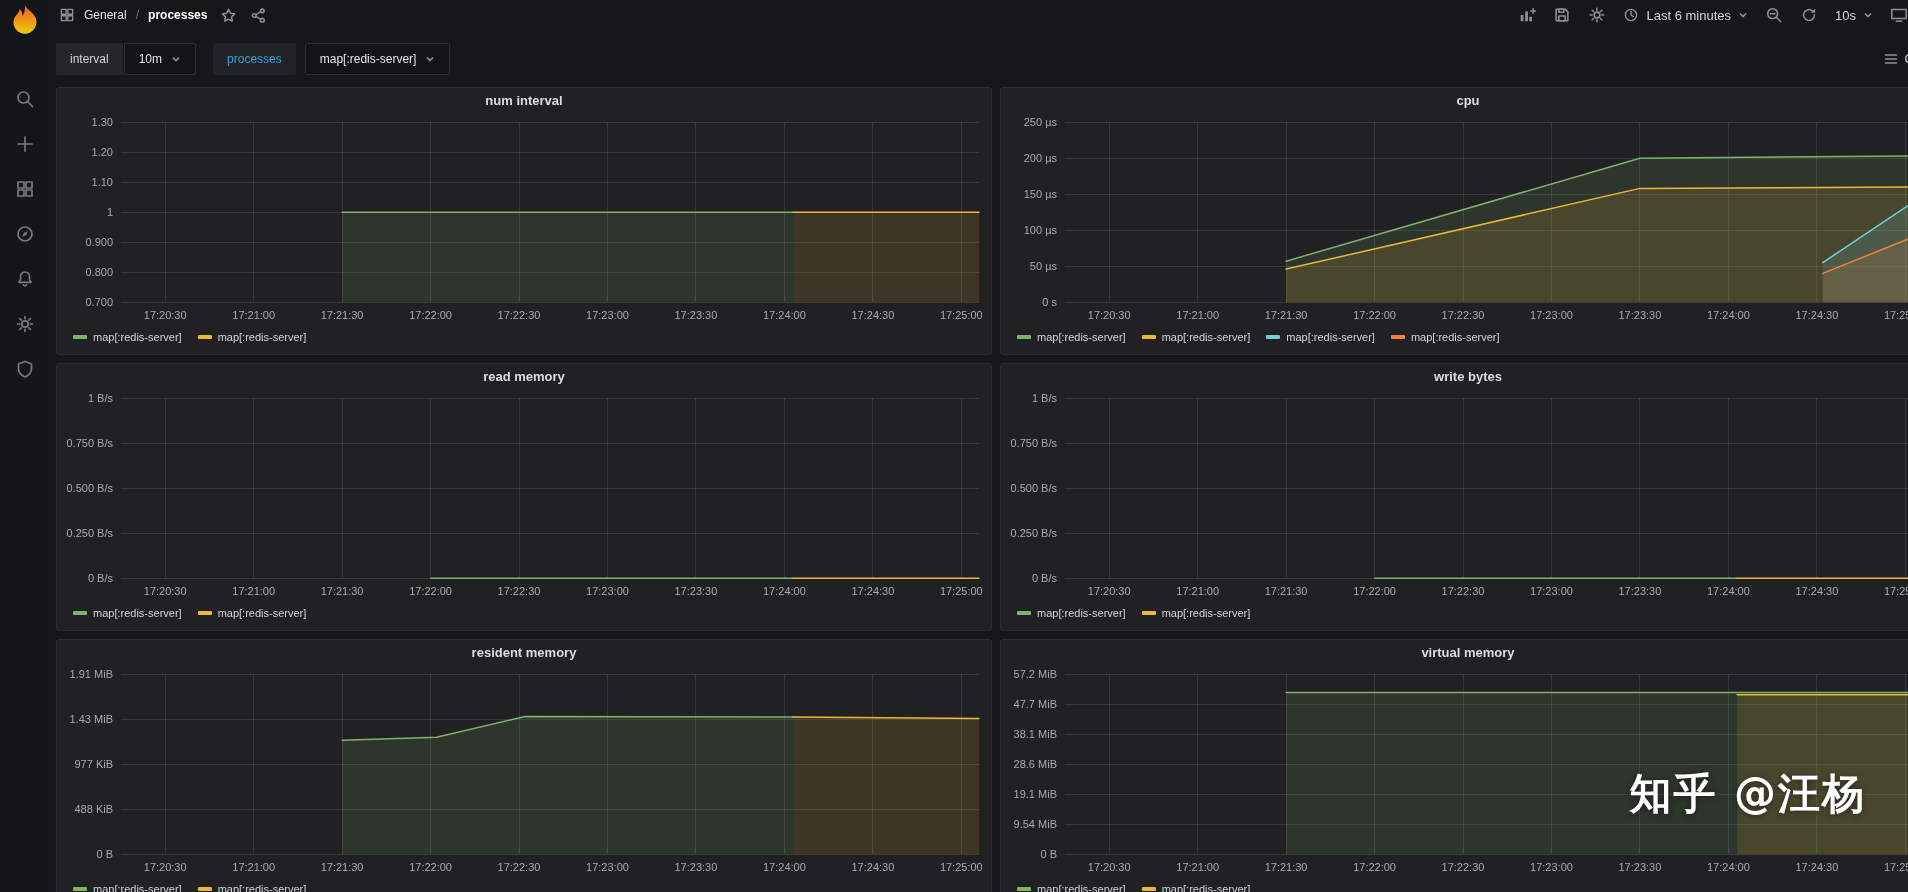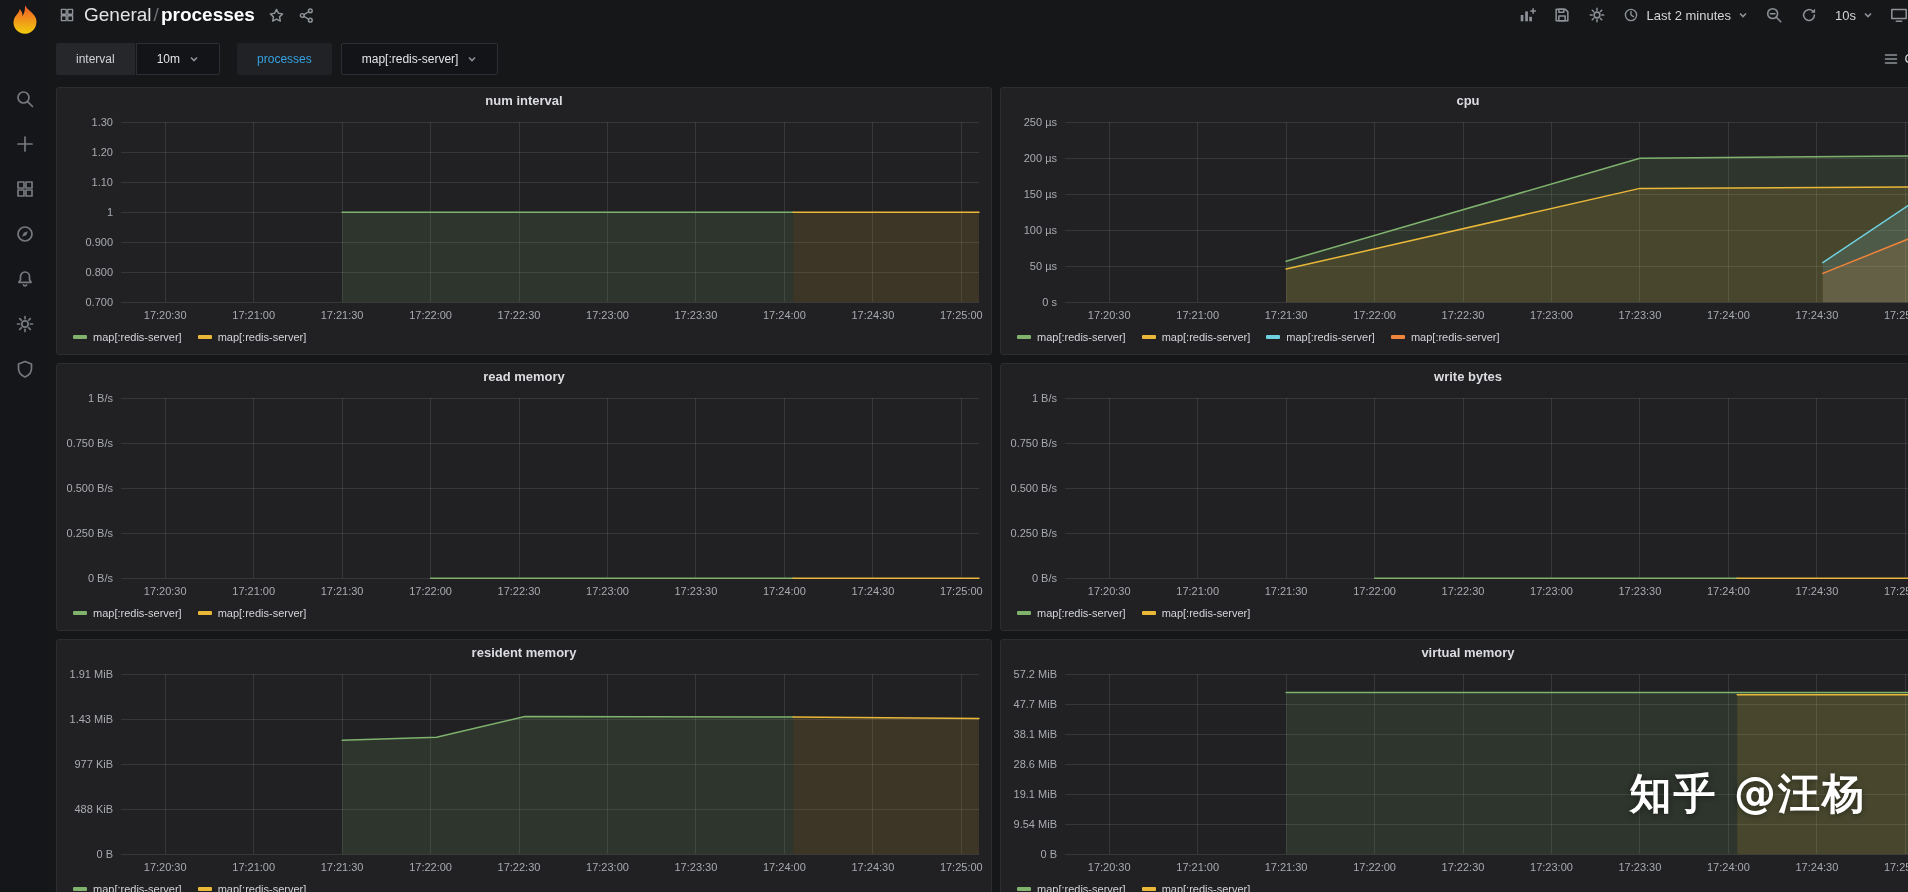--- a/index.html
+++ b/index.html
@@ -14,37 +14,37 @@
   .side-icons { margin-top:50px; display:flex; flex-direction:column; gap:25px; }
   .side-icon { width:20px; height:20px; cursor:pointer; opacity:.8; }
 
   .icn { stroke:#8e9298; stroke-width:1.7; fill:none; stroke-linecap:round;
          stroke-linejoin:round; width:100%; height:100%; display:block; }
 
   
   .topbar { position:absolute; left:49px; right:0; top:0; height:30px;
             display:flex; align-items:center; padding:0 6px 0 10px; z-index:5; }
   .crumb-icon { width:16px; height:16px; }
-  .crumb { margin-left:9px; font-size:19px; display:flex; gap:2px; align-items:center; cursor:pointer; }
+  .crumb { margin-left:9px; font-size:12px; display:flex; gap:9px; align-items:center; cursor:pointer; }
   .crumb-section { color:#e3e4e6; font-weight:500; }
   .crumb-sep { color:#6e7076; }
   .crumb-page { color:#ffffff; font-weight:600; }
   .hbtn { width:17px; height:17px; margin-left:13px; cursor:pointer; }
   .toolbar { margin-left:auto; display:flex; align-items:center; gap:17px; padding-right:4px; }
   .tbtn { background:none; border:none; display:flex; align-items:center; gap:7px;
           color:#d4d6d9; font:13px "Liberation Sans",sans-serif; cursor:pointer; }
   .tico { width:18px; height:18px; }
   .caret { width:10px; height:10px; stroke:#8e9298; fill:none; stroke-width:1.6; }
   .clipped { margin-right:-10px; }
 
   
   .submenu { position:absolute; left:49px; right:0; top:30px; height:57px;
              display:flex; align-items:center; padding-left:7px; gap:9px; z-index:5; }
   .chip { height:32px; display:flex; align-items:center; font-size:12px;
-          padding:0 20px; cursor:pointer; }
+          padding:0 14px; cursor:pointer; }
   .var-label { background:#26272b; color:#d0d2d6; border-radius:2px 0 0 2px; }
   .var-value { background:#131417; border:1px solid #2c2e33; color:#e3e4e6;
                gap:9px; border-radius:0 2px 2px 0; }
   .link-chip { background:#202226; color:#35a2e0; border-radius:2px; margin-left:8px; }
   .map-chip  { background:#131417; border:1px solid #2c2e33; color:#e3e4e6;
                gap:9px; border-radius:2px; }
   .submenu-right { margin-left:auto; margin-right:-6px; display:flex; align-items:center;
                    gap:6px; color:#d4d6d9; font-size:13px; cursor:pointer; }
   .submenu-right .tico { width:16px; height:16px; }
 
@@ -186,21 +186,21 @@
             <path d="M10 2.5 v2.2 M10 15.3 v2.2 M2.5 10 h2.2 M15.3 10 h2.2 M4.7 4.7 l1.5 1.5 M13.8 13.8 l1.5 1.5 M15.3 4.7 l-1.5 1.5 M6.2 13.8 l-1.5 1.5"></path>
           </svg>
       </button>
       <button class="tbtn">
         <span style="width:16px;height:16px;display:block;">
           <svg viewBox="0 0 20 20" class="icn">
               <circle cx="10" cy="10" r="7"></circle>
               <polyline points="10,5.5 10,10 13,12"></polyline>
             </svg>
         </span>
-        <span>Last 2 minutes</span>
+        <span>Last 6 minutes</span>
         <svg viewBox="0 0 10 10" class="caret">
             <polyline points="2,3.5 5,6.5 8,3.5"></polyline>
           </svg>
       </button>
       <button class="tbtn">
         <svg viewBox="0 0 20 20" class="icn tico">
             <circle cx="8.5" cy="8.5" r="5.5"></circle>
             <line x1="12.8" y1="12.8" x2="17.5" y2="17.5"></line>
             <line x1="6" y1="8.5" x2="11" y2="8.5"></line>
           </svg>

